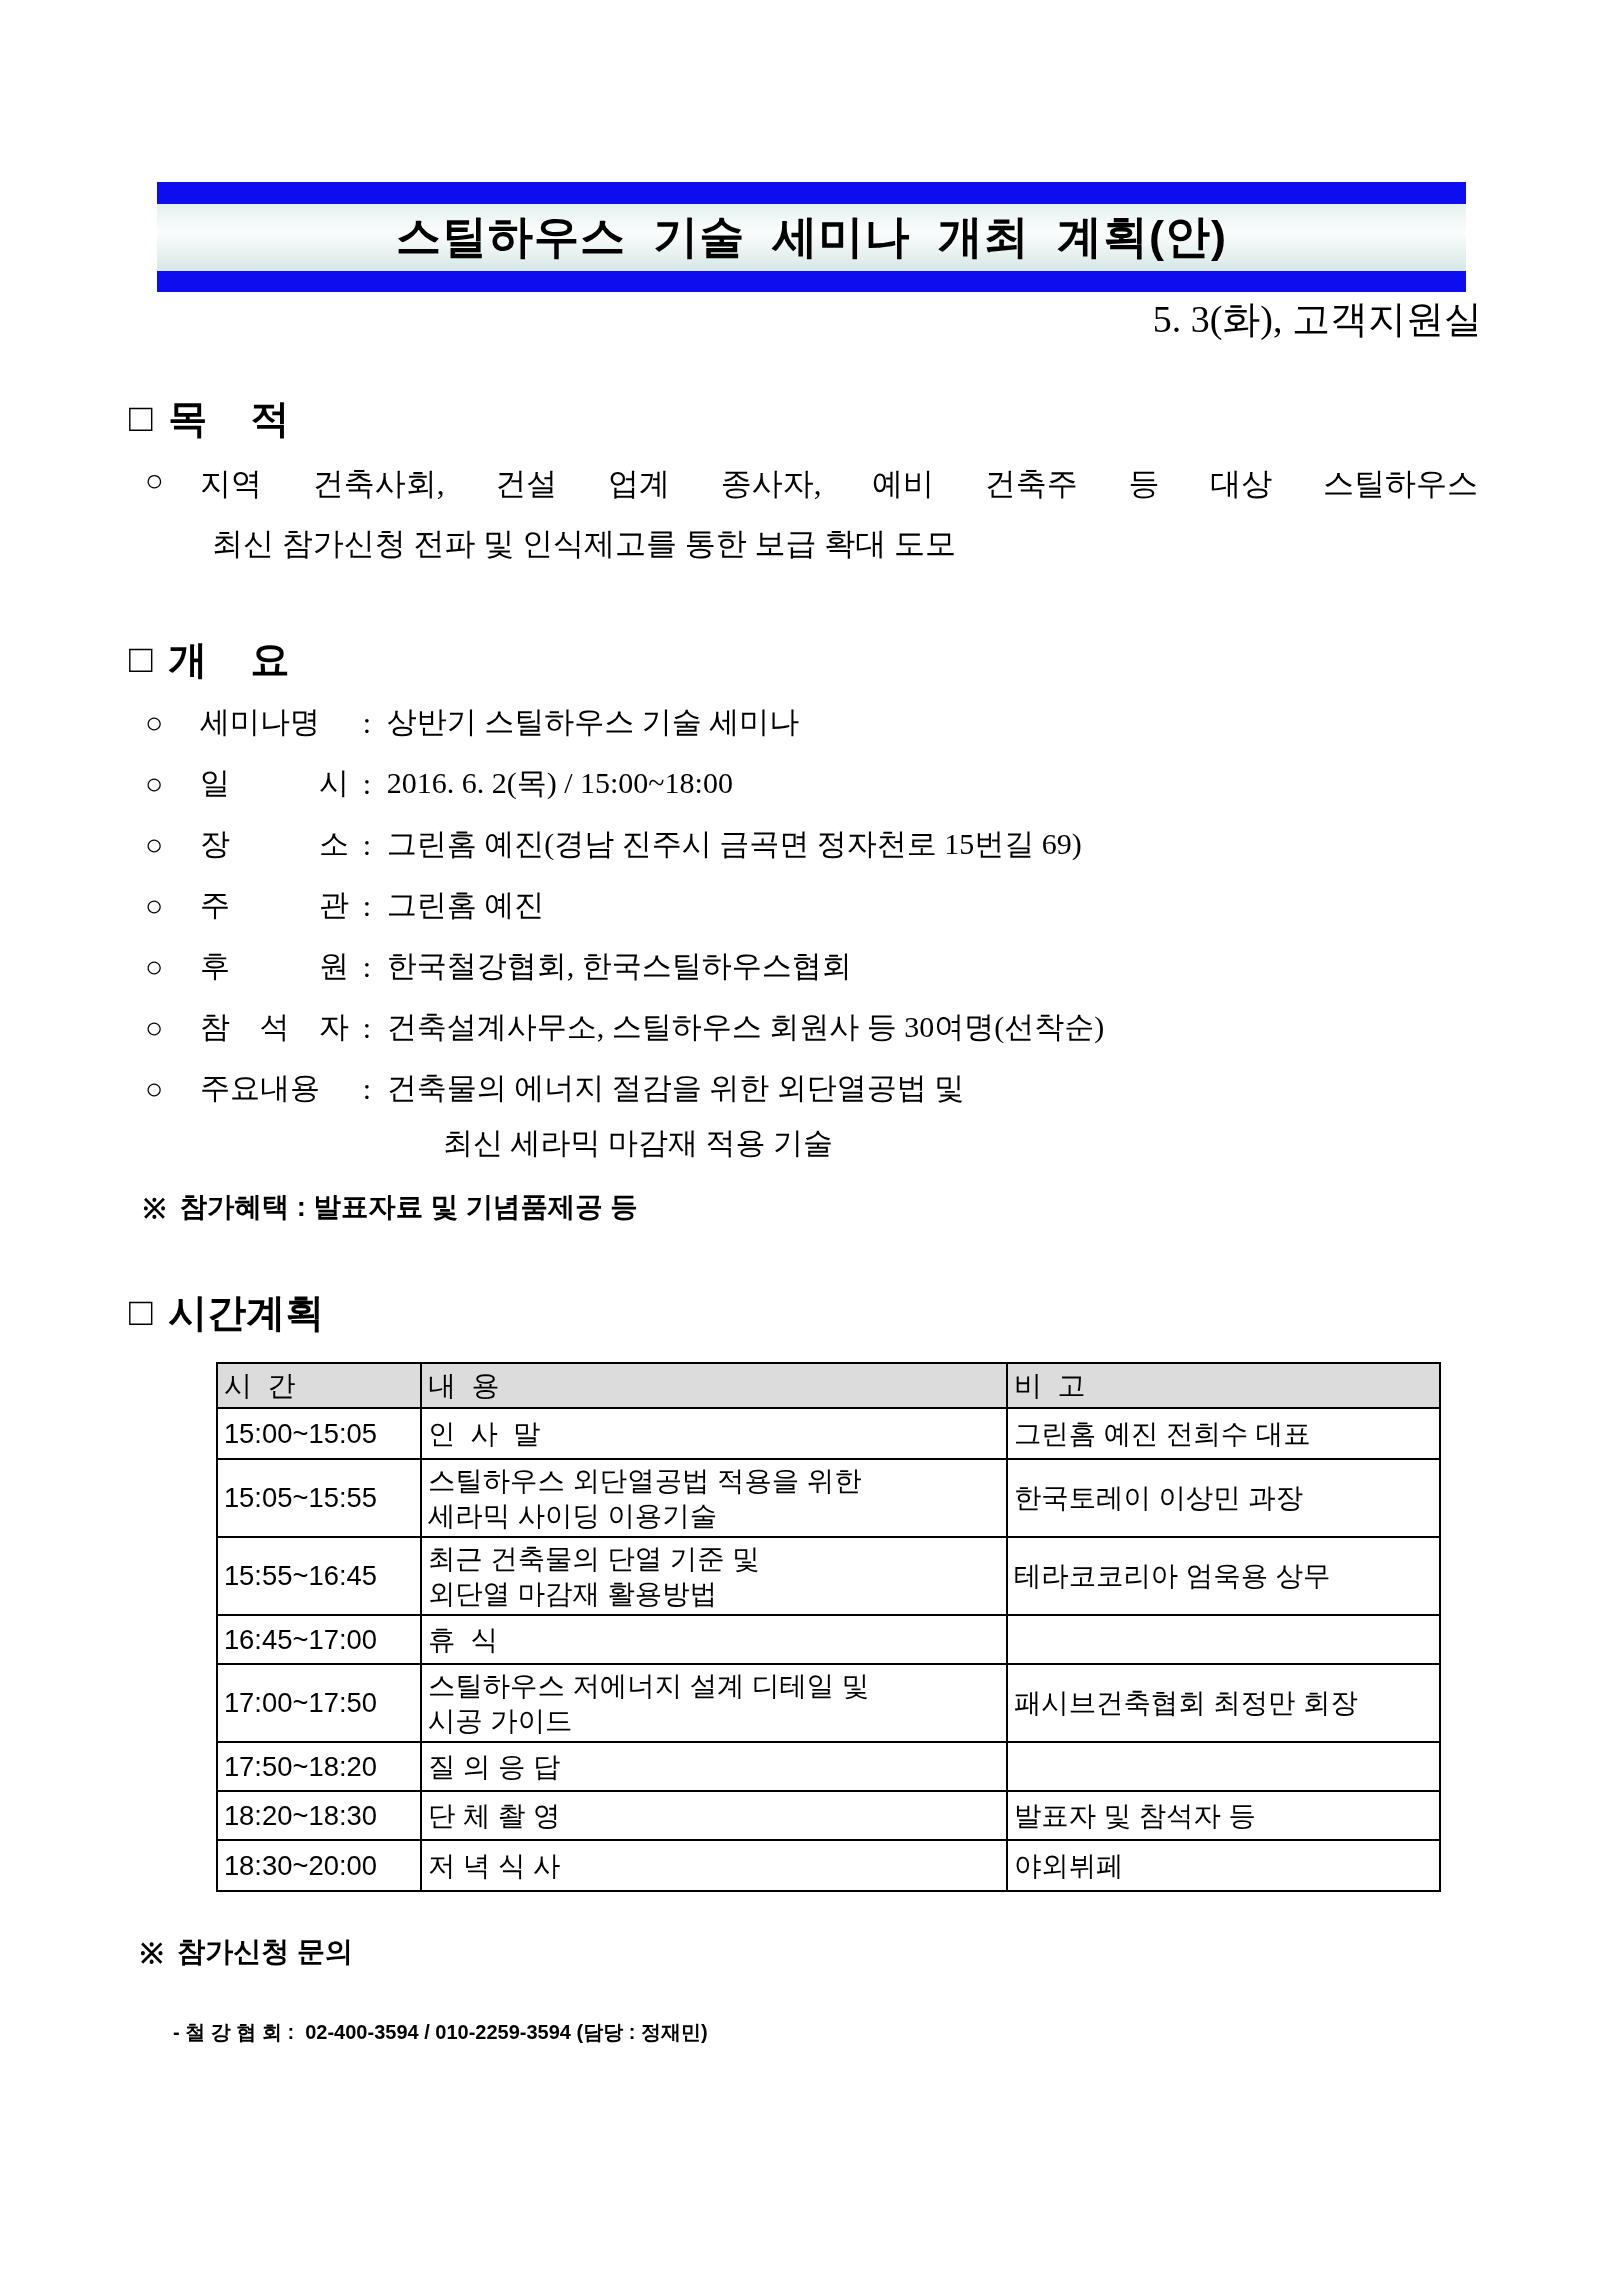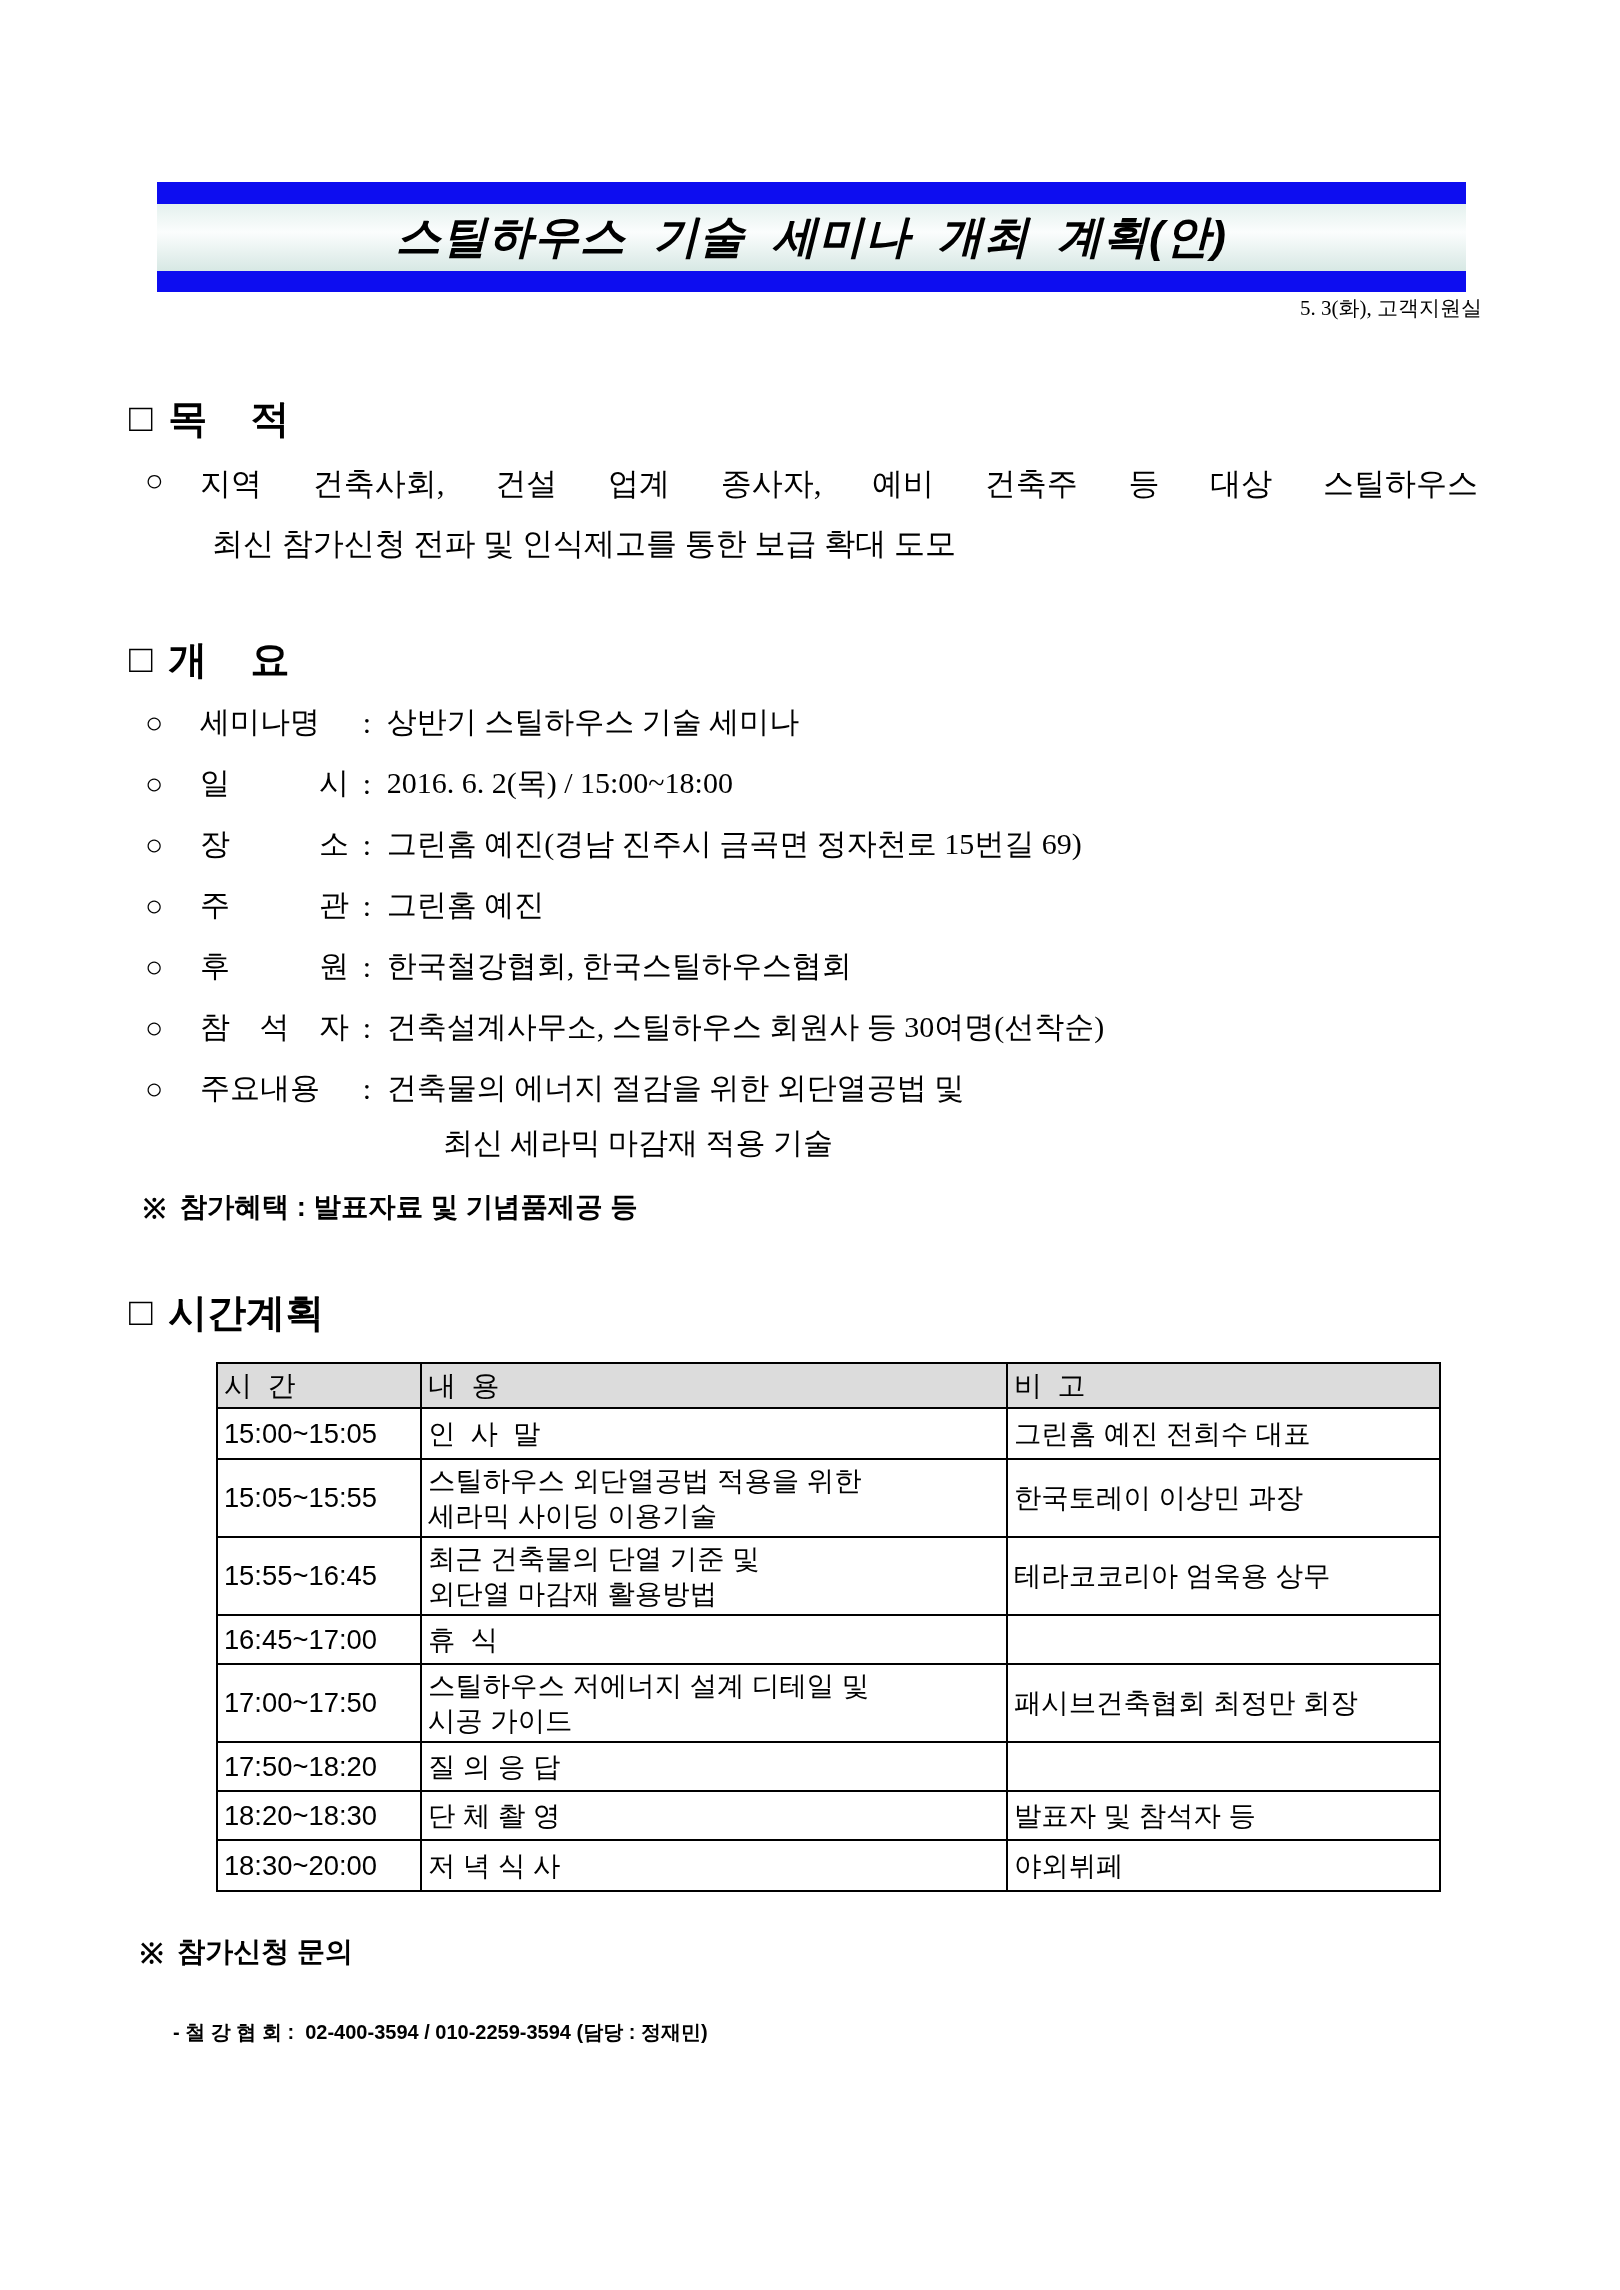--- a/index.html
+++ b/index.html
@@ -17,27 +17,27 @@
   .banner { position: absolute; left: 157px; top: 182px; width: 1309px; }
   .banner-bar { height: 21.6px; background: var(--accent-blue, #0d0df0); }
   .banner-body {
     height: 67px;
     background: linear-gradient(180deg, #e4f1ee 0%, #fbfdfd 42%, #d7e8e4 100%);
     display: flex; align-items: center; justify-content: center;
   }
   .banner-title {
     font-family: "Liberation Sans", sans-serif;
     font-weight: bold; font-size: 45px; letter-spacing: 1px;
-    word-spacing: 13.7px; white-space: pre; font-style: italic;
+    word-spacing: 13.7px; white-space: pre;
   }
 
   
   .date-line {
     position: absolute; top: 294px; right: 138px;
-    font-size: 21px; white-space: pre;
+    font-size: 38px; white-space: pre;
   }
 
   
   .sec-heading {
     position: absolute; left: 129px;
     font-family: "Liberation Sans", sans-serif;
     font-weight: bold; font-size: 39px;
     display: flex; align-items: center; gap: 15.7px;
     white-space: pre;
   }

